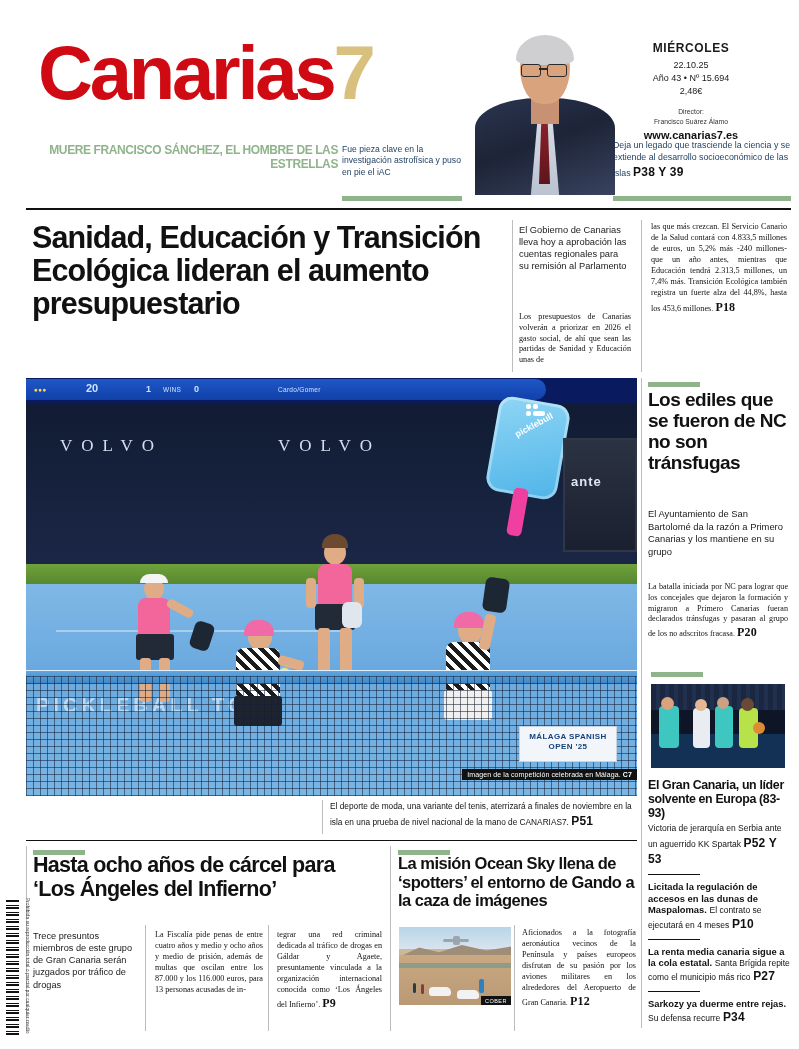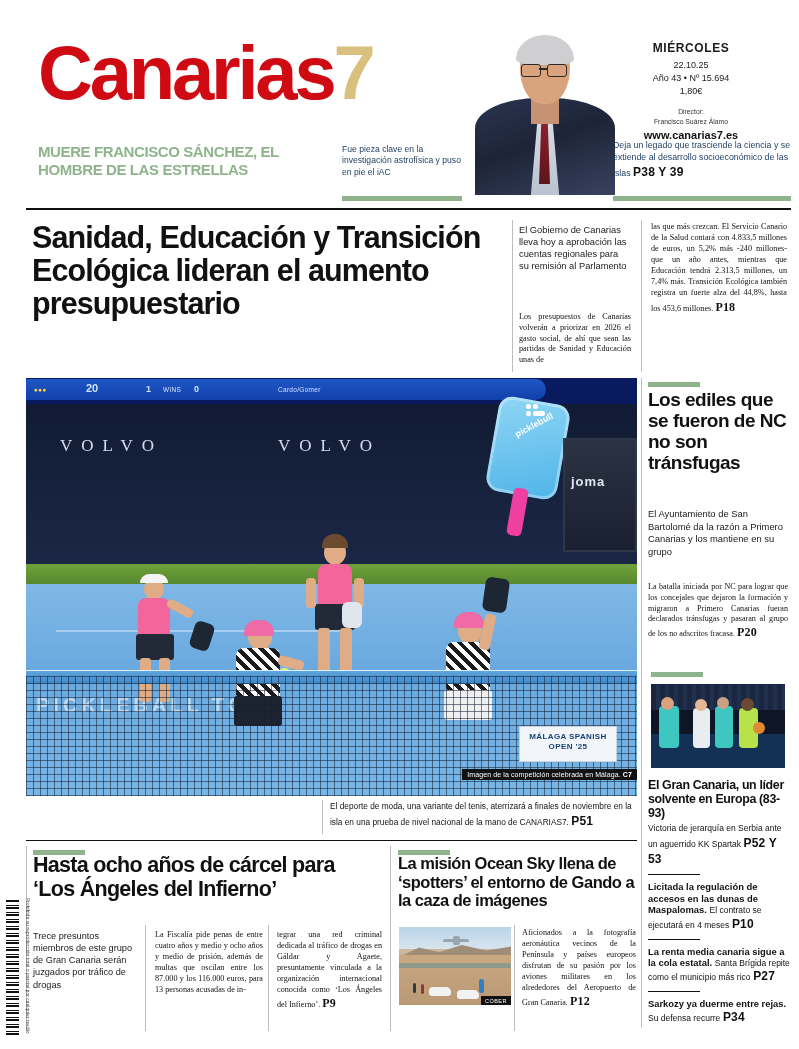--- a/index.html
+++ b/index.html
@@ -15,21 +15,21 @@
         letter-spacing:-3.2px;line-height:1;color:#cf0a12;}
   #logo .seven{color:#d9c07e;}
   #head-info{position:absolute;right:18px;top:40px;width:180px;text-align:center;
              font-size:8.5px;line-height:1.45;color:#1a1a1a;}
   #head-info .day{font-size:12px;font-weight:bold;letter-spacing:.6px;margin-bottom:2px;}
   #head-info .l2{font-size:9px;}
   #head-info .dir{margin-top:8px;font-size:6.8px;line-height:1.5;color:#333;}
   #head-info .web{font-weight:bold;font-size:11px;color:#111;}
 
   #green-title{position:absolute;left:38px;top:143px;width:300px;
-      font-weight:bold;font-size:15px;line-height:1.18;letter-spacing:-.4px;color:#8fb48c;}
+      font-weight:bold;font-size:12px;line-height:1.18;letter-spacing:-.4px;color:#8fb48c;text-align:right;}
   #deck-left{position:absolute;left:342px;top:144px;width:120px;
       font-size:8.6px;line-height:1.32;color:#1a3a5e;}
   #deck-right{position:absolute;left:613px;top:140px;width:180px;
       font-size:8.8px;line-height:1.36;color:#1a3a5e;}
   #deck-right .pg{color:#111;}
 
   
   #portrait{position:absolute;left:467px;top:20px;width:155px;height:175px;overflow:hidden;}
   #portrait .sky{position:absolute;inset:0;background:#ffffff;}
   #portrait .suit{position:absolute;left:8px;top:78px;width:140px;height:100px;
@@ -180,21 +180,21 @@
   <div id="masthead">
 
     <div id="logo">
       <span>Canarias</span><span class="seven">7</span>
     </div>
 
     <div id="head-info">
       <div class="day">MIÉRCOLES</div>
       <div class="l2">22.10.25</div>
       <div class="l2">Año 43 • Nº 15.694</div>
-      <div class="l2">1,80€</div>
+      <div class="l2">2,48€</div>
       <div class="dir">
         <div>Director:</div>
         <div>Francisco Suárez Álamo</div>
         <div class="web">www.canarias7.es</div>
       </div>
     </div>
 
     <div id="portrait">
       <div class="sky"></div>
       <div class="suit"></div>
@@ -253,21 +253,21 @@
     <div class="pbdots">
       <i style="left:0;top:0;width:5px;height:5px;"></i>
       <i style="left:7px;top:0;width:5px;height:5px;"></i>
       <i style="left:0;top:7px;width:5px;height:5px;"></i>
       <i style="left:7px;top:7px;width:12px;height:5px;"></i>
     </div>
     <div class="pbtext">picklebull</div>
     <div class="paddlehandle"></div>
 
     <div class="adbox">
-      <span>joma</span>
+      <span>ante</span>
     </div>
 
     <div class="grass"></div>
     <div class="court"></div>
     <div class="courtline" style="left:30px;top:252px;width:290px;opacity:.5;"></div>
     <div class="tourtext">PICKLEBALL TOUR</div>
 
     <div class="player">
       <div class="p-head" style="left:118px;top:200px;width:20px;height:22px;"></div>
       <div style="position:absolute;left:114px;top:196px;width:28px;height:9px;background:#f4f4f4;border-radius:9px 9px 0 0;"></div>

